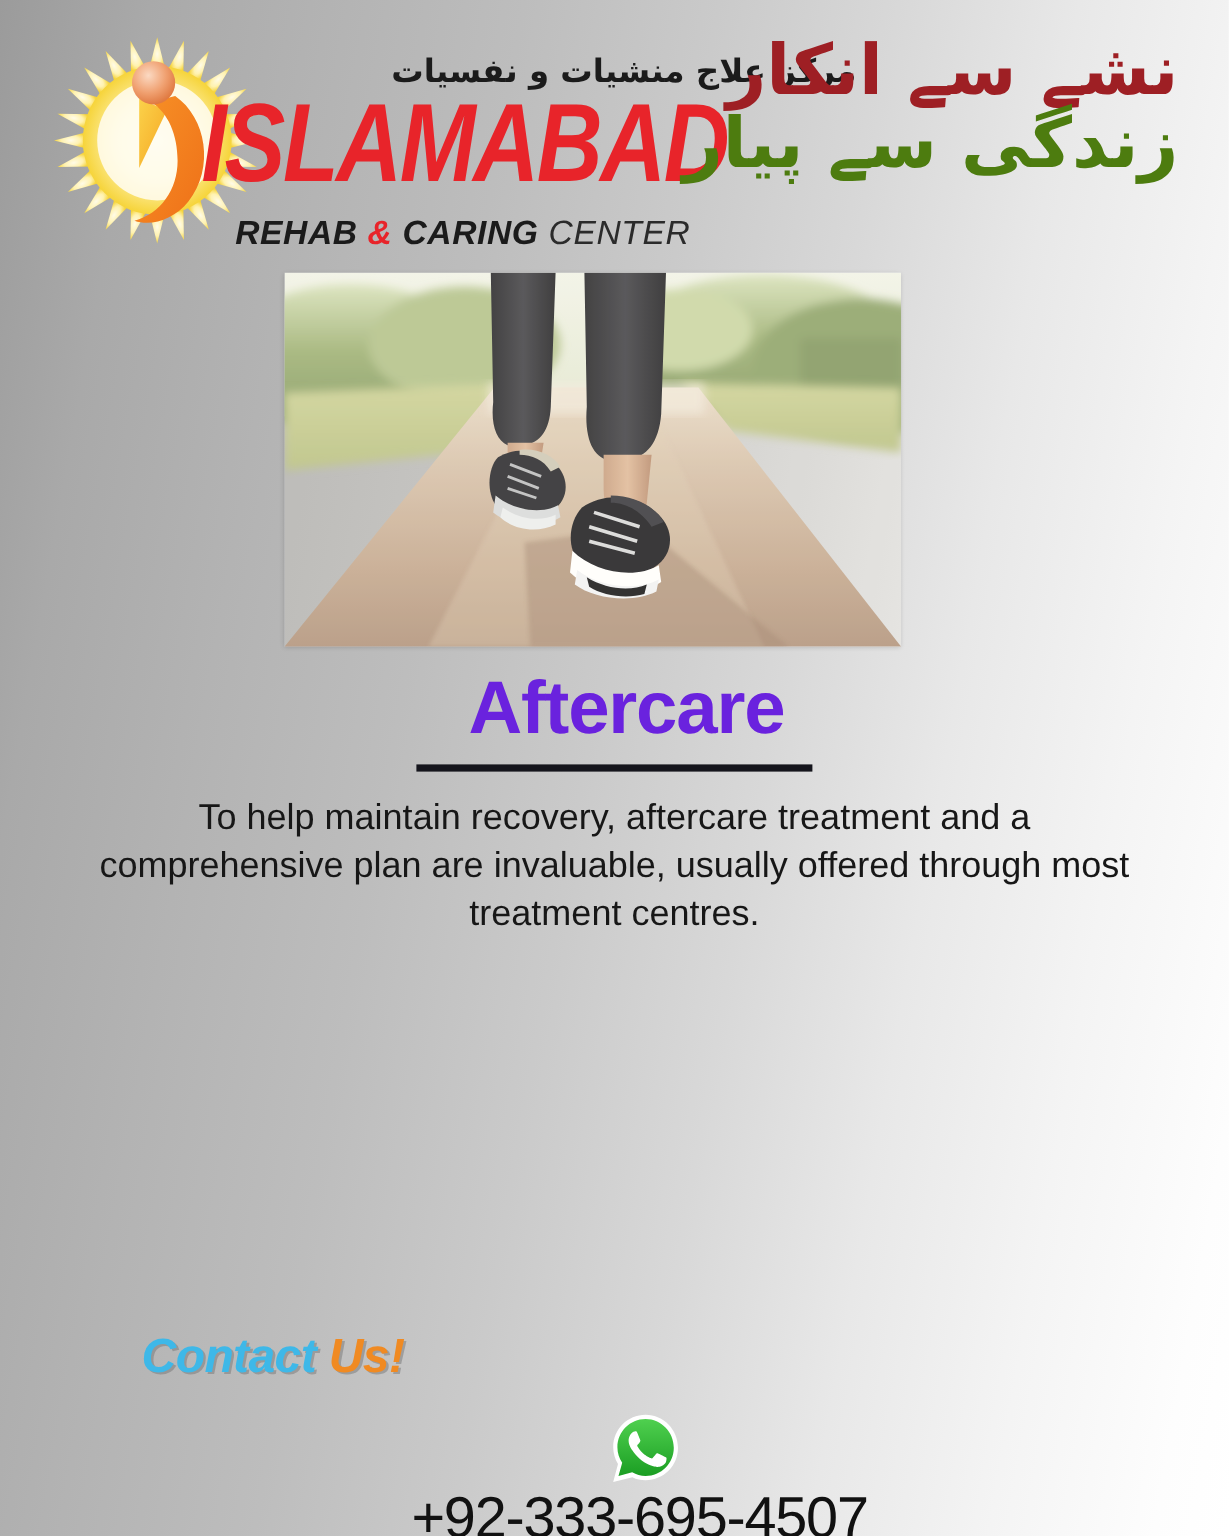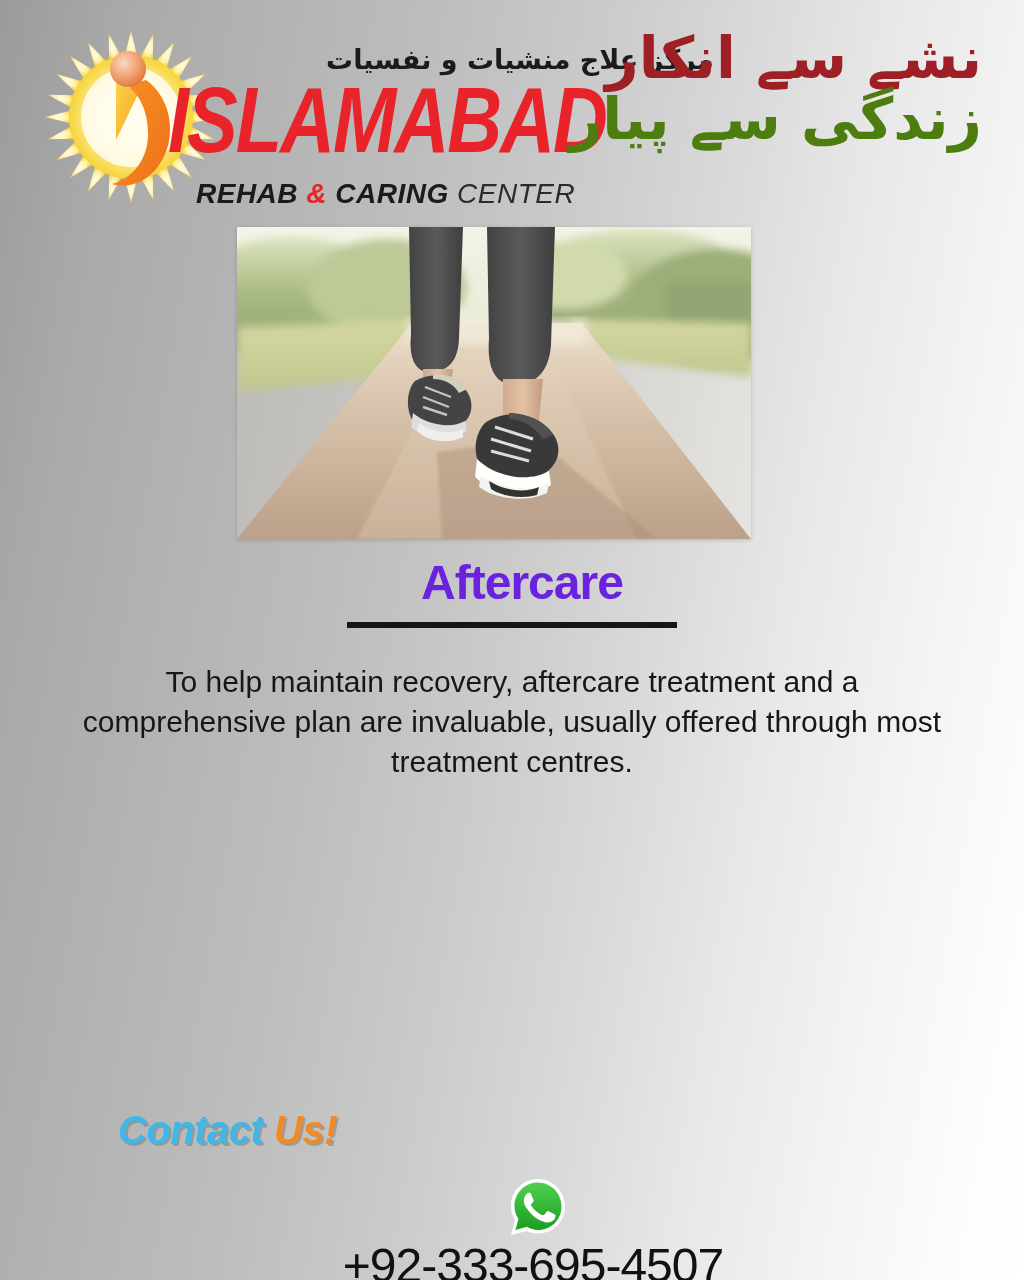--- a/index.html
+++ b/index.html
@@ -82,21 +82,21 @@
     overflow:hidden;
     box-shadow:0 1px 4px rgba(0,0,0,0.18);
   }
   .photo svg { display:block; width:514px; height:312px; }
 
   
   .title-wrap {
     position:absolute; left:0; top:558px; width:1024px; text-align:center;
   }
   .title {
-    font-size:48px; font-weight:900; color:#6a22de;
+    font-size:62px; font-weight:900; color:#6a22de;
     letter-spacing:-1px; line-height:1.05;
     font-family:"Liberation Sans", sans-serif;
     margin-left:20px;
   }
   .title-rule {
     width:330px; height:6px; background:#15151c;
     margin:14px auto 0;
   }
 
   

